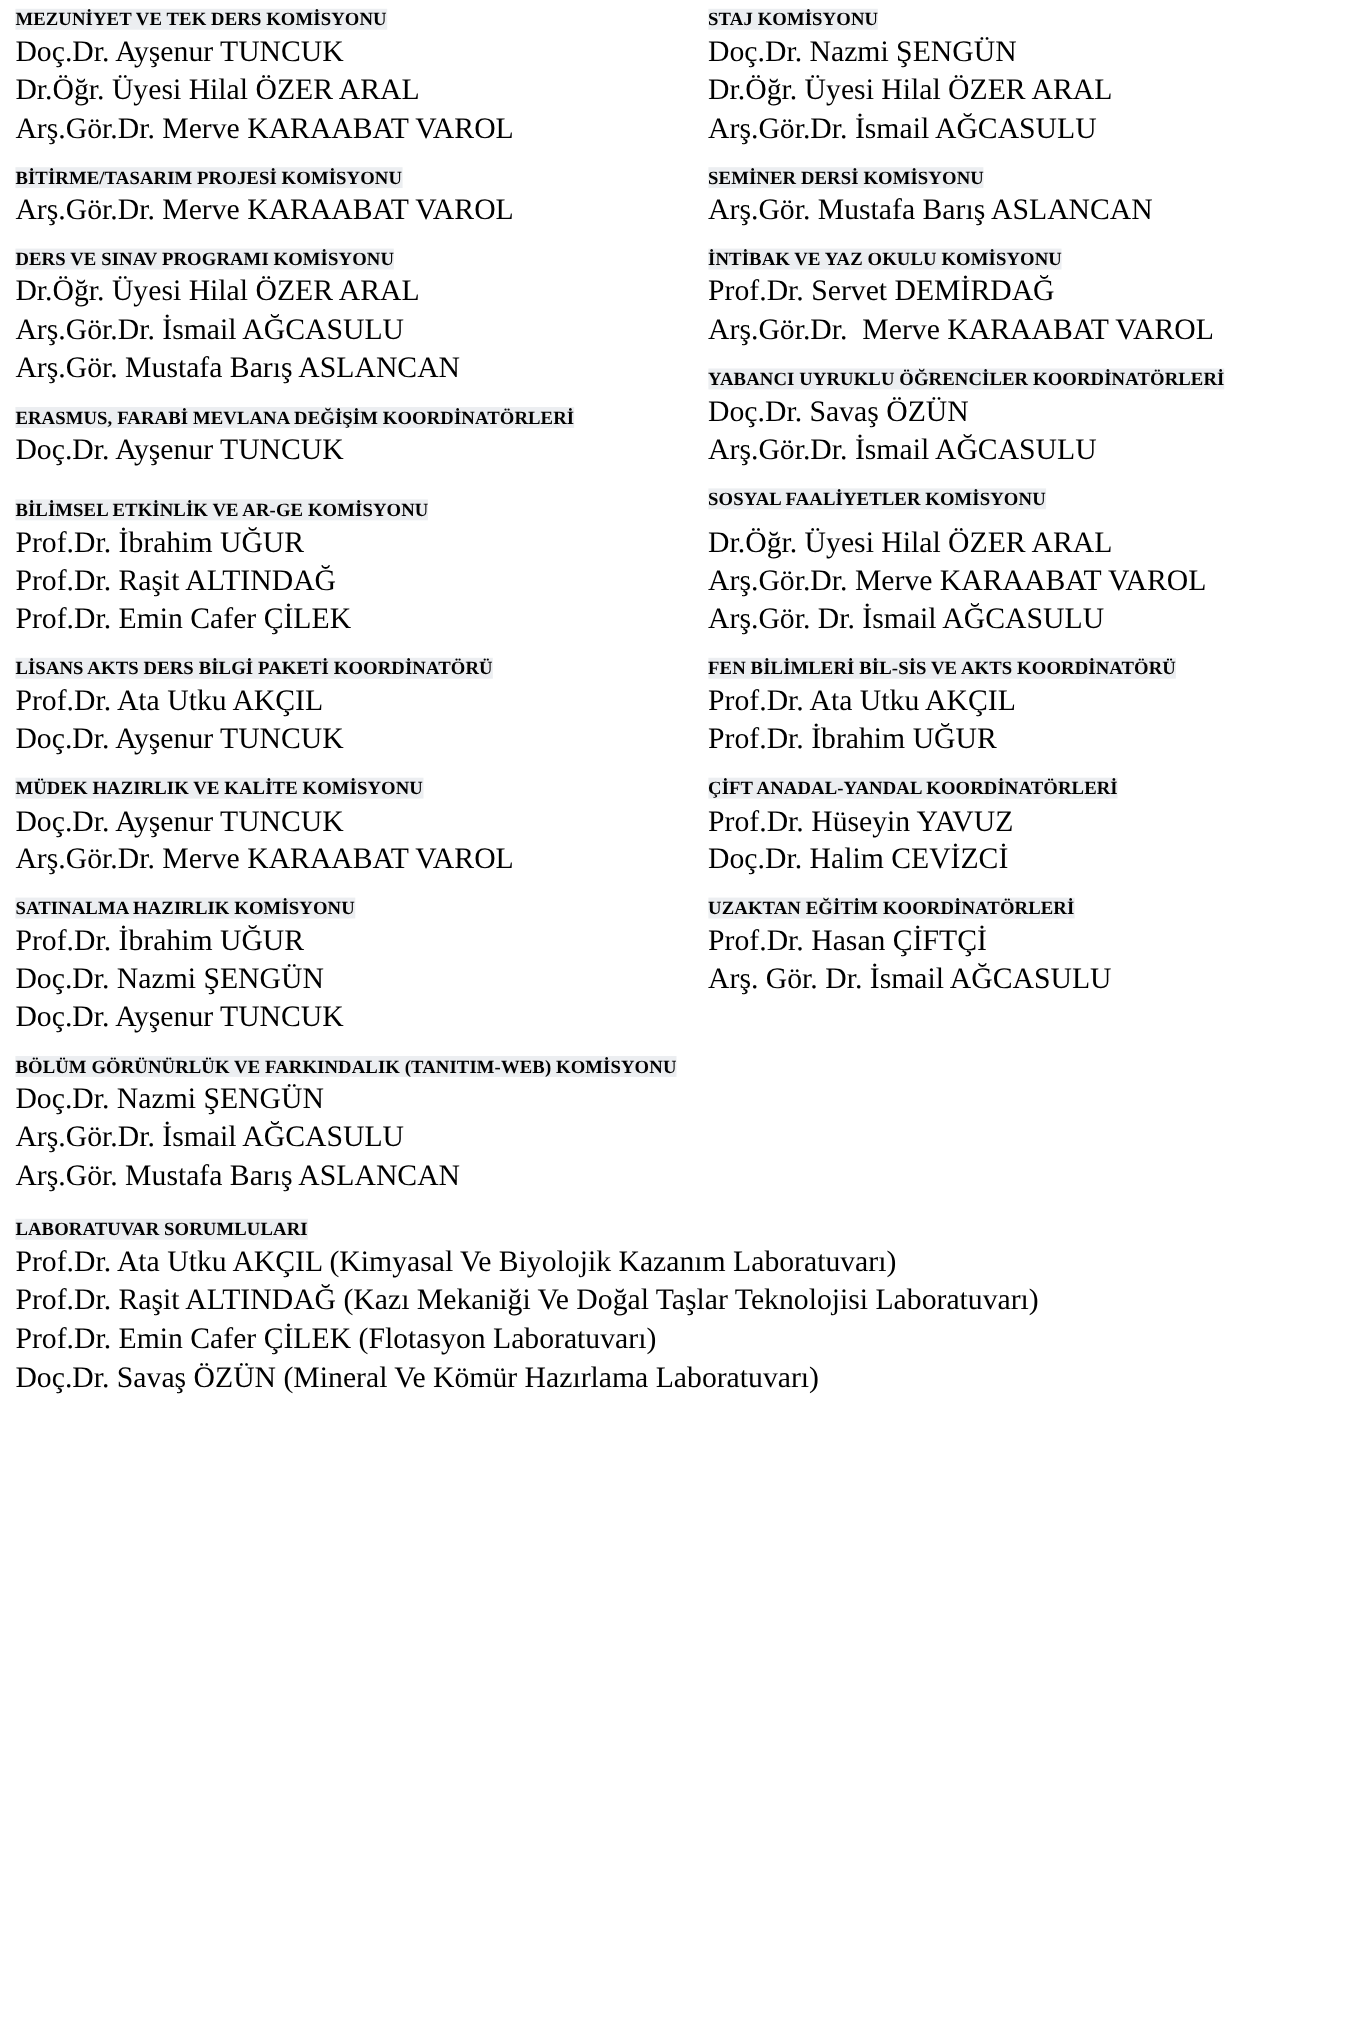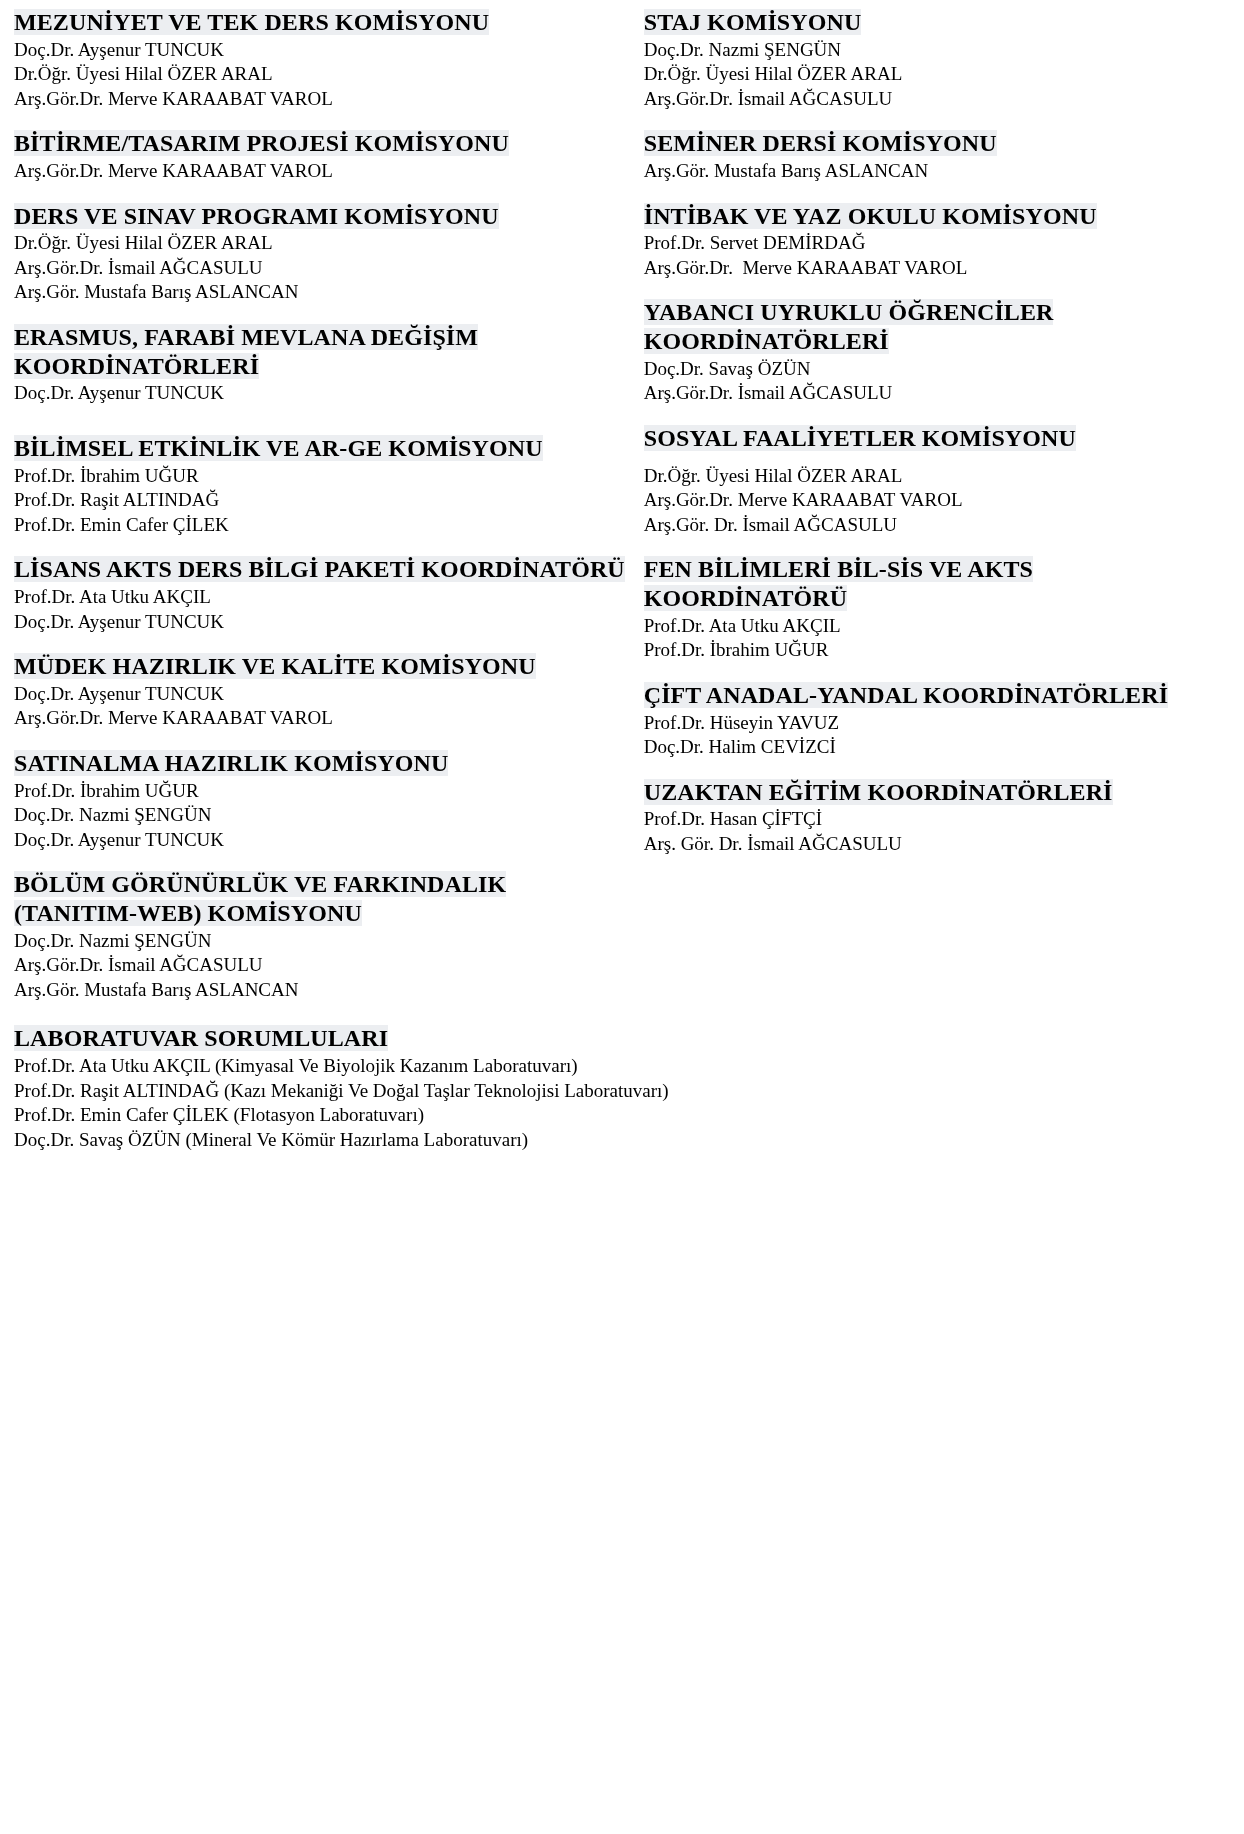--- a/index.html
+++ b/index.html
@@ -37,32 +37,32 @@
     width: 590px;
   }
   .group {
     margin-bottom: 18px;
   }
   .group.tight {
     margin-bottom: 14px;
   }
   .heading {
     font-weight: bold;
-    font-size: 24px;
+    font-size: 17px;
     line-height: 1.2;
     letter-spacing: 0.1px;
     color: #000000;
   }
   .heading span.hl {
     background: #eceef1;
     box-decoration-break: clone;
     -webkit-box-decoration-break: clone;
   }
   .member {
-    font-size: 19px;
+    font-size: 27px;
     line-height: 1.29;
     color: #000000;
     white-space: pre;
   }
   .members {
     margin-top: 1px;
   }
   .spacer-line {
     height: 10px;
   }

